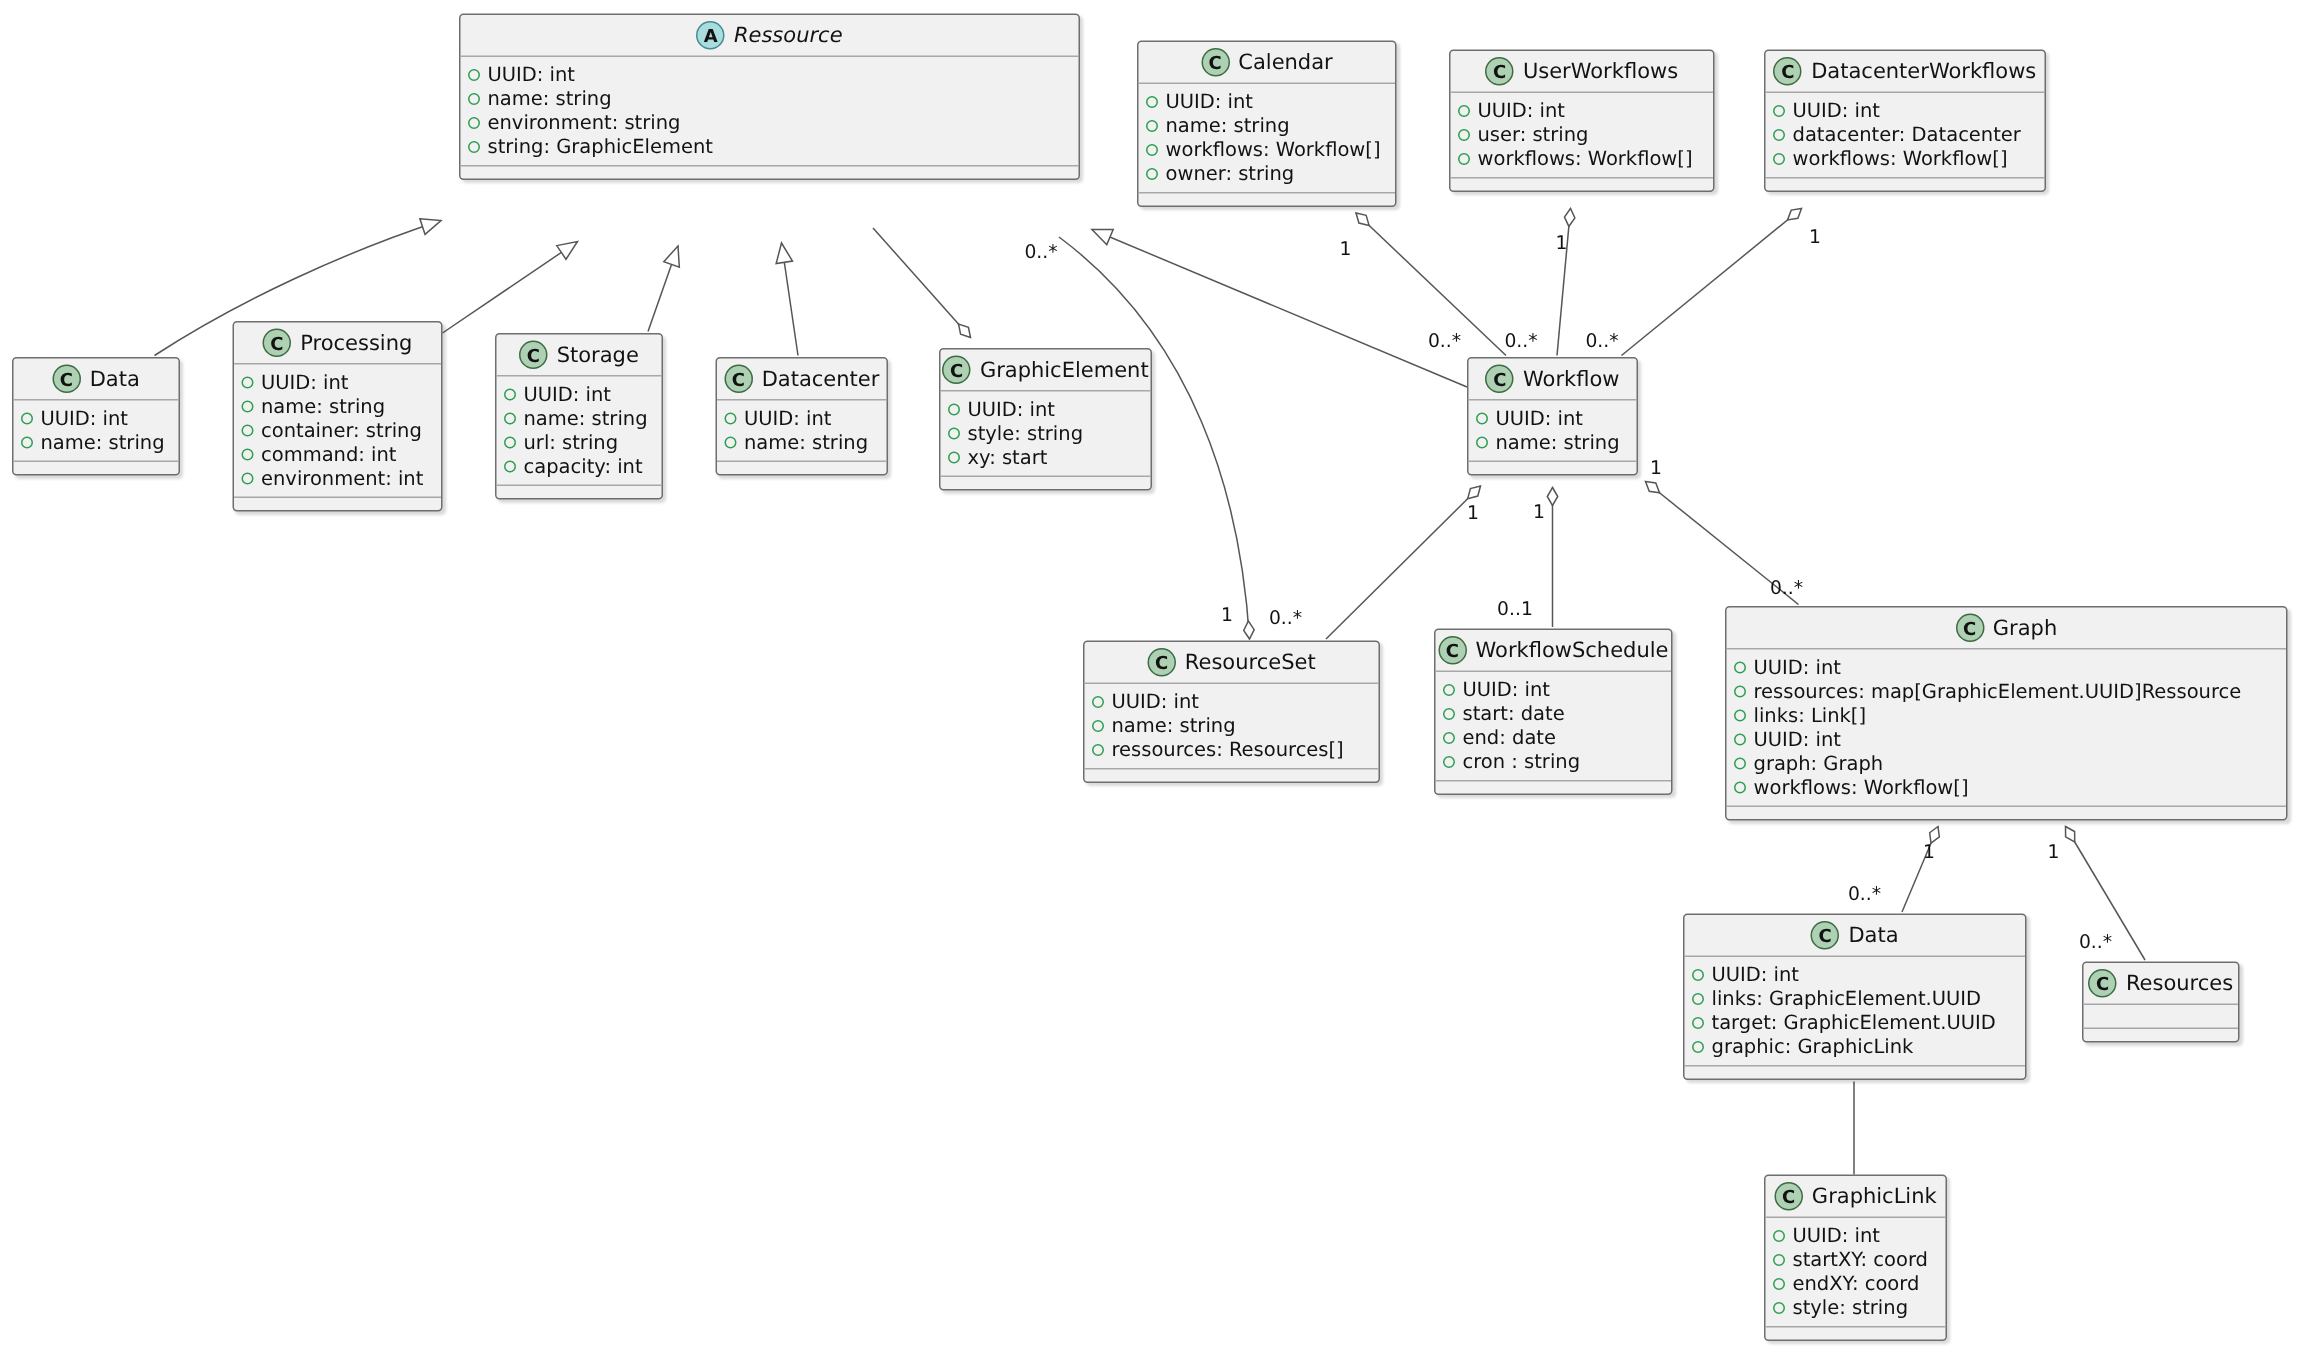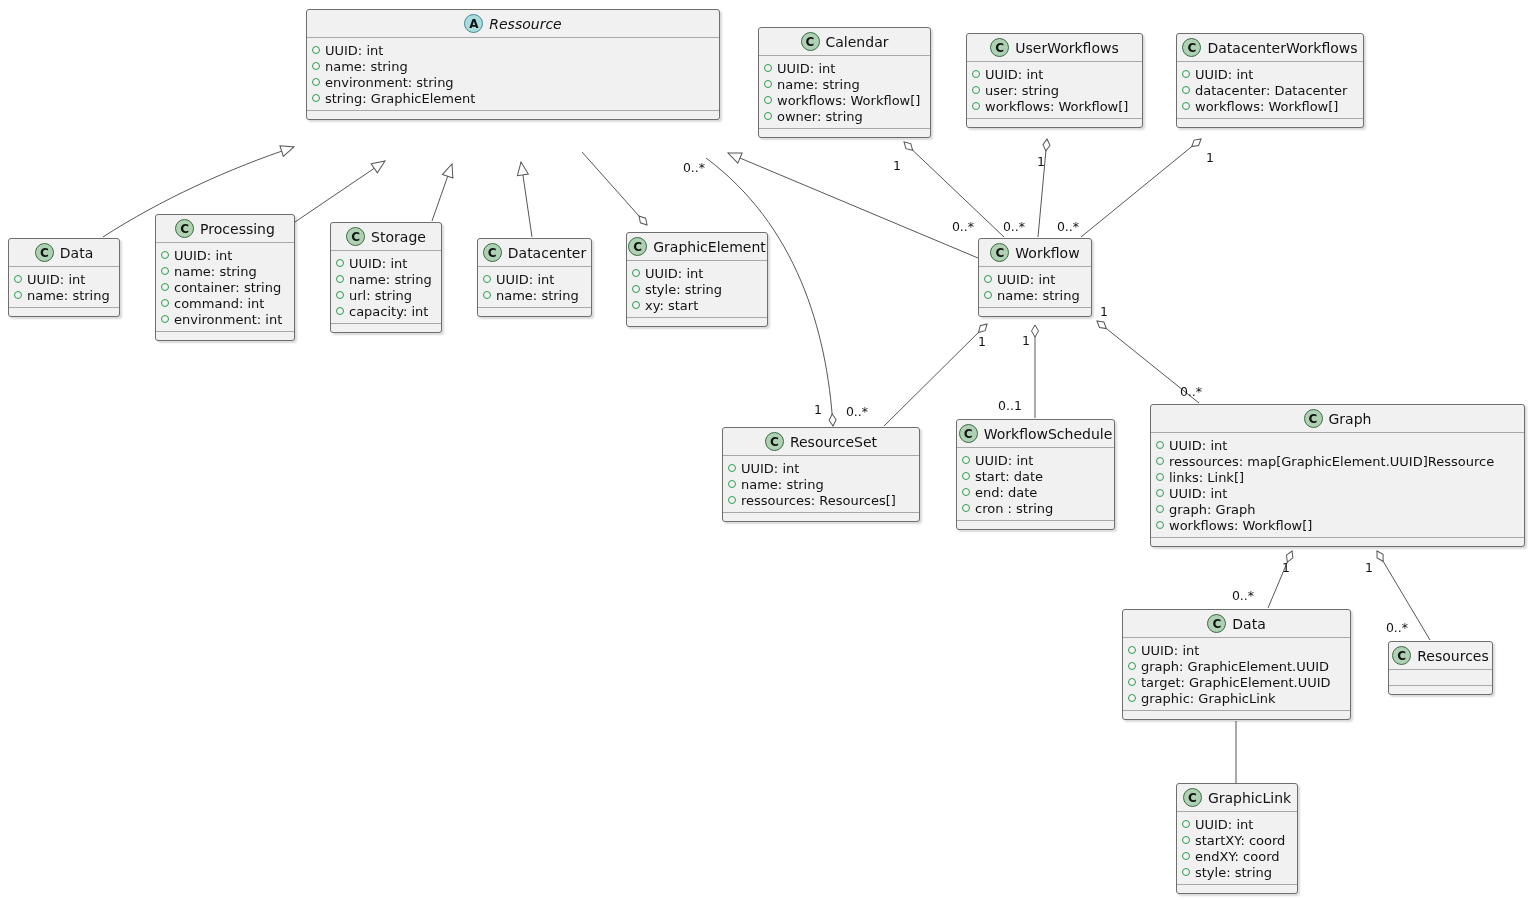--- a/index.html
+++ b/index.html
@@ -384,21 +384,21 @@
           <span class="uml-badge">C</span>
           <span class="uml-title-name">Data</span>
         </div>
         <div class="uml-attrs">
           <div class="uml-attr">
             <span class="attr-dot"></span>
             <span class="uml-attr-text">UUID: int</span>
           </div>
           <div class="uml-attr">
             <span class="attr-dot"></span>
-            <span class="uml-attr-text">graph: GraphicElement.UUID</span>
+            <span class="uml-attr-text">links: GraphicElement.UUID</span>
           </div>
           <div class="uml-attr">
             <span class="attr-dot"></span>
             <span class="uml-attr-text">target: GraphicElement.UUID</span>
           </div>
           <div class="uml-attr">
             <span class="attr-dot"></span>
             <span class="uml-attr-text">graphic: GraphicLink</span>
           </div>
         </div>

